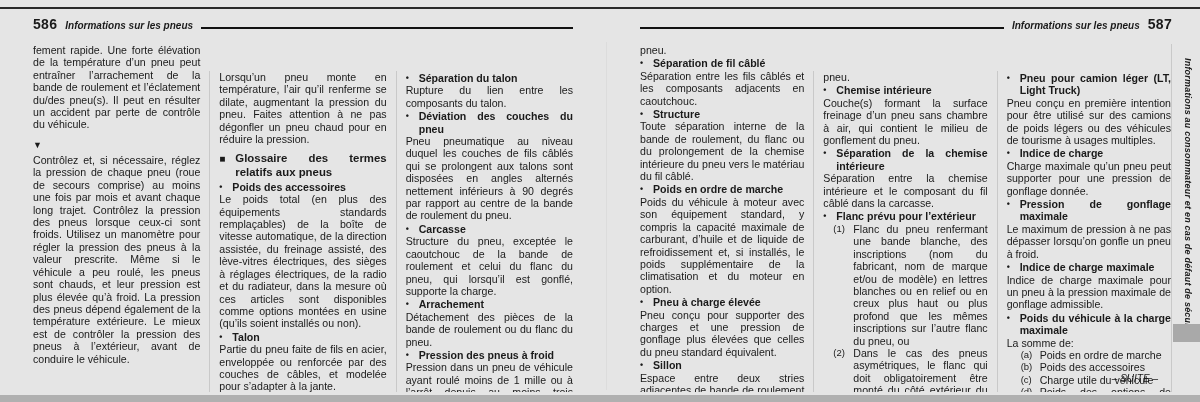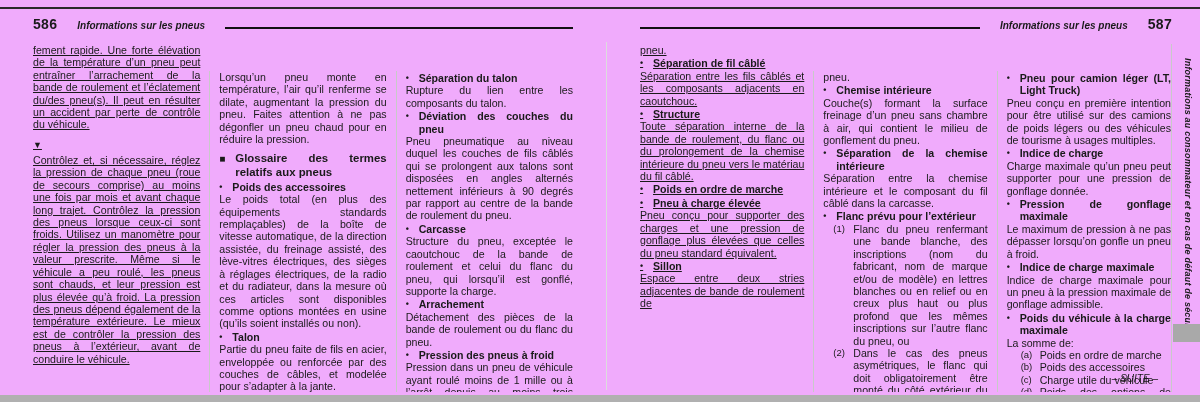--- a/index.html
+++ b/index.html
@@ -1,39 +1,39 @@
 <!DOCTYPE html>
 <html style="--text: #1a1a1a; --rule: #111111; --sep: #c9c9c9; --tab: #a9a9a9; --edge: #b0b0b0;"><head>
 <meta charset="utf-8">
 <style>
   :root{
     --text:#1a1a1a; --rule:#111111; --sep:#c9c9c9; --tab:#a9a9a9; --edge:#b0b0b0;
   }
   html,body{margin:0;padding:0;background:#ffffff;}
   .scan{
     position:relative; width:1200px; height:402px; overflow:hidden;
-    background:#f0abfc; color:var(--text);
+    background:#e5e5e5; color:var(--text);
     font-family:"Liberation Sans","DejaVu Sans",sans-serif;
   }
   .top-edge{position:absolute;left:0;top:7px;width:1200px;height:2px;background:#2a2a2a;}
   .bottom-edge{position:absolute;left:0;bottom:0;width:1200px;height:7px;background:var(--edge);}
   .gutter-line{position:absolute;left:606px;top:42px;height:348px;width:1px;background:#dcdcdc;}
 
   .page{position:absolute;top:16px;height:380px;}
   .page-left{left:33px;width:540px;}
   .page-right{left:640px;width:532px;}
 
   .page-header{display:flex;align-items:baseline;height:18px;margin-bottom:10px;}
   .page-num{font-weight:bold;font-size:14px;letter-spacing:0.3px;}
-  .header-title{font-weight:bold;font-style:italic;font-size:10px;margin:0 20px;white-space:nowrap;}
+  .header-title{font-weight:bold;font-style:italic;font-size:10px;margin:0 8px;white-space:nowrap;}
   .header-rule{flex:1;border-bottom:2px solid var(--rule);margin-bottom:2px;}
 
   .columns{display:flex;height:348px;overflow:hidden;}
   .col{flex:1;padding:0 9px;overflow:hidden;}
-  .col:first-child{padding-left:0;text-decoration:underline;}
+  .col:first-child{padding-left:0;}
   .col:last-child{padding-right:0;}
   .col + .col{border-left:1px solid var(--sep);margin-top:27px;}
   .page-right .columns{border-right:1px solid var(--sep);}
 
   .blk{font-size:10.6px;line-height:12.4px;text-align:justify;margin:0;}
   .blk-para{margin:0;}
   .blk-bullet{display:flex;font-weight:bold;margin-top:1px;}
   .blk-bullet .marker{flex:none;width:13px;font-size:9px;line-height:12.4px;}
   .blk-section{display:flex;font-weight:bold;font-size:11.4px;line-height:13.2px;margin:7px 0 2px;}
   .blk-section .marker{flex:none;width:16px;font-size:10px;line-height:13.2px;}
@@ -143,20 +143,21 @@
           <div class="blk blk-para">Séparation entre les fils câblés et les composants adjacents en caoutchouc.</div>
           <div class="blk blk-bullet">
             <span class="marker">•</span>
             <span class="btext">Structure</span>
           </div>
           <div class="blk blk-para">Toute séparation interne de la bande de roulement, du flanc ou du prolongement de la chemise intérieure du pneu vers le matériau du fil câblé.</div>
           <div class="blk blk-bullet">
             <span class="marker">•</span>
             <span class="btext">Poids en ordre de marche</span>
           </div>
+          <div class="blk blk-para">Poids du véhicule à moteur avec son équipement standard, y compris la capacité maximale de carburant, d’huile et de liquide de refroidissement et, si installés, le poids supplémentaire de la climatisation et du moteur en option.</div>
           <div class="blk blk-bullet">
             <span class="marker">•</span>
             <span class="btext">Pneu à charge élevée</span>
           </div>
           <div class="blk blk-para">Pneu conçu pour supporter des charges et une pression de gonflage plus élevées que celles du pneu standard équivalent.</div>
           <div class="blk blk-bullet">
             <span class="marker">•</span>
             <span class="btext">Sillon</span>
           </div>
           <div class="blk blk-para">Espace entre deux stries adjacentes de bande de roulement de</div>

